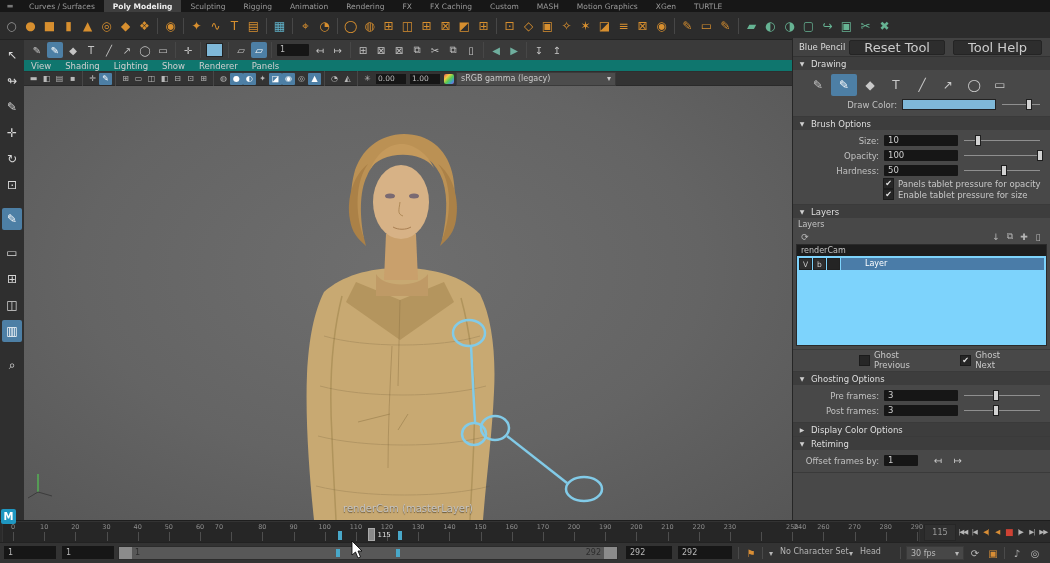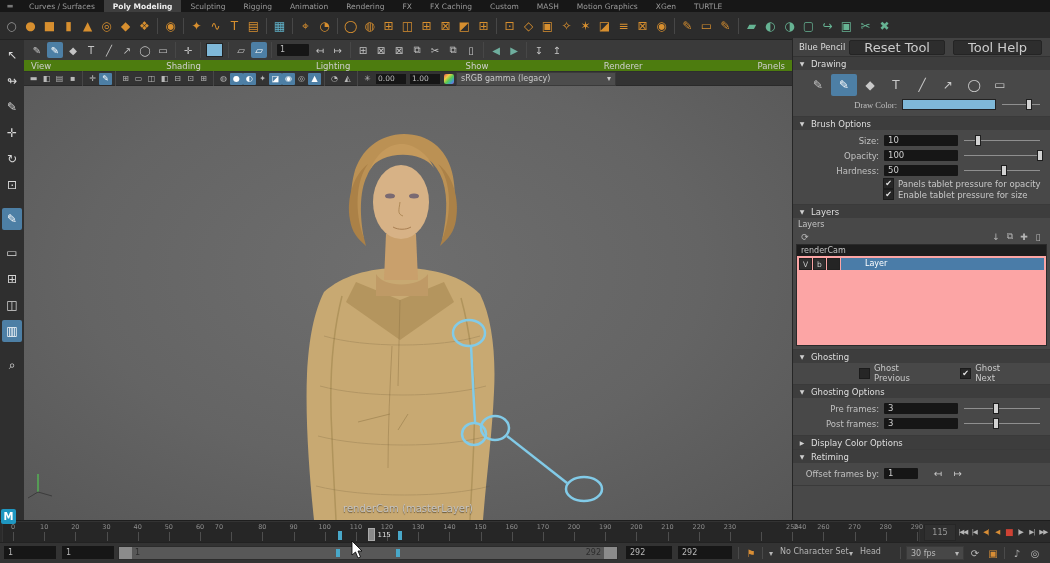--- a/index.html
+++ b/index.html
@@ -31,22 +31,22 @@
   
   #left-tools{position:absolute;left:0;top:40px;width:24px;height:480px;background:#2f2f2f;
     display:flex;flex-direction:column;align-items:center;padding-top:2px;box-sizing:border-box;}
   #left-tools .icon{width:20px;height:22px;font-size:12px;color:#d8d8d8;border-radius:2px;margin:2px 0;}
   #left-tools .icon.active{background:#4d7fa5;color:#fff;}
   #left-tools .icon.gap{margin-top:10px;}
   #maya-badge{position:absolute;left:1px;top:509px;width:15px;height:15px;background:#1f97c1;color:#fff;
     font-size:10px;font-weight:bold;display:flex;align-items:center;justify-content:center;border-radius:2px;z-index:5;}
   
   #viewport{position:absolute;left:24px;top:60px;width:768px;height:460px;background:#636363;}
-  #vp-menubar{position:absolute;left:0;top:0;width:100%;height:12px;background:#4d7c0f;display:flex;
-    align-items:center;font-size:8.5px;color:#cfcfcf;border-bottom:1px solid #2e2e2e;box-sizing:border-box;justify-content:space-between;}
+  #vp-menubar{position:absolute;left:0;top:0;width:100%;height:12px;background:#0f766e;display:flex;
+    align-items:center;font-size:8.5px;color:#cfcfcf;border-bottom:1px solid #2e2e2e;box-sizing:border-box;}
   #vp-menubar span{padding:0 7px;}
   #vp-iconbar{position:absolute;left:0;top:12px;width:100%;height:14px;background:#333;display:flex;
     align-items:center;font-size:8px;color:#b9b9b9;border-bottom:1px solid #2a2a2a;box-sizing:border-box;padding-left:3px;}
   #vp-iconbar .icon{width:13px;height:12px;border-radius:1px;}
   #vp-iconbar .icon.active{background:#4d7fa5;color:#fff;}
   #vp-iconbar .vpfield{background:#161616;color:#bbb;font-size:7.5px;width:26px;height:10px;line-height:10px;
     padding:0 2px;margin:0 2px;}
   #colorwheel{width:10px;height:10px;border-radius:2px;margin:0 2px;
     background:linear-gradient(135deg,#e55 0%,#ec4 30%,#5c5 55%,#49c 80%,#a5d 100%);}
   #vp-dropdown{background:#4c4c4c;color:#c9c9c9;font-size:8px;height:12px;line-height:12px;
@@ -75,21 +75,21 @@
     transform:translateX(-50%);box-sizing:border-box;}
   .cbrow{display:flex;align-items:center;height:11px;padding-left:86px;}
   .cb{width:9px;height:9px;background:#262626;border:1px solid #1b1b1b;color:#e8e8e8;font-size:8px;
     line-height:9px;text-align:center;margin-right:4px;flex:none;}
   .cblabel{color:#c8c8c8;}
   
   #layers-menu{font-size:8px;color:#c4c4c4;padding:1px 2px;}
   #layers-iconrow{display:flex;align-items:center;height:13px;padding:0 2px;}
   #layers-iconrow .icon{width:14px;height:12px;font-size:9px;color:#b5b5b5;}
   #layers-iconrow .spacer{flex:1;}
-  #layers-list{background:#fca5a5;height:100px;margin-top:1px;border:1px solid #2a2a2a;}
+  #layers-list{background:#7dd3fc;height:100px;margin-top:1px;border:1px solid #2a2a2a;}
   #layer-group{height:11px;line-height:11px;background:#1d1d1d;color:#c4c4c4;font-size:8px;padding-left:4px;}
   #layer-row{display:flex;align-items:center;height:13px;margin:1px 2px;}
   .lcell{width:13px;height:12px;background:#2e2e2e;border:1px solid #202020;color:#ccc;font-size:7.5px;
     text-align:center;line-height:12px;margin-right:1px;box-sizing:border-box;flex:none;}
   .lcell.empty{background:#242424;}
   #layer-name{flex:1;height:12px;line-height:12px;background:#4a7ca8;color:#fff;font-size:8px;padding-left:24px;}
   
   .gh-checks{display:flex;align-items:center;height:14px;padding-left:62px;}
   .gh-checks .one{display:flex;align-items:center;margin-right:26px;}
   
@@ -375,21 +375,21 @@
             <span class="icon " style="width: 26px; height: 22px; font-size: 12px; color: rgb(201, 201, 201); border-radius: 2px;">✎</span>
             <span class="icon  active" style="width: 26px; height: 22px; font-size: 12px; color: rgb(255, 255, 255); border-radius: 2px; background: rgb(77, 127, 165);">✎</span>
             <span class="icon " style="width: 26px; height: 22px; font-size: 12px; color: rgb(201, 201, 201); border-radius: 2px;">◆</span>
             <span class="icon " style="width: 26px; height: 22px; font-size: 12px; color: rgb(201, 201, 201); border-radius: 2px;">T</span>
             <span class="icon " style="width: 26px; height: 22px; font-size: 12px; color: rgb(201, 201, 201); border-radius: 2px;">╱</span>
             <span class="icon " style="width: 26px; height: 22px; font-size: 12px; color: rgb(201, 201, 201); border-radius: 2px;">↗</span>
             <span class="icon " style="width: 26px; height: 22px; font-size: 12px; color: rgb(201, 201, 201); border-radius: 2px;">◯</span>
             <span class="icon " style="width: 26px; height: 22px; font-size: 12px; color: rgb(201, 201, 201); border-radius: 2px;">▭</span>
           </div>
         <div class="rrow">
-          <span class="lbl" style="width:100px;font-family:Liberation Serif, serif;">Draw Color:</span>
+          <span class="lbl" style="width:100px;">Draw Color:</span>
           <span style="width:92px;height:9px;background:#7fb8d8;border:1px solid #222;flex:none;"></span>
           <span class="slider">
               <span class="track"></span>
               <span class="handle" style="left: 70%;"></span>
             </span>
         </div>
       </div>
     </div>
 
     <div class="sec">
@@ -456,24 +456,20 @@
             <span class="lcell">V</span>
             <span class="lcell">b</span>
             <span class="lcell empty"></span>
             <span id="layer-name">Layer</span>
           </div>
         </div>
       </div>
     </div>
 
     <div class="sec">
-      <div class="sec-header">
-        <span class="arr">▼</span>
-        <span>Ghosting</span>
-      </div>
       <div class="sec-body">
         <div class="gh-checks">
           <span class="one">
             <span class="cb"></span>
             <span class="cblabel">Ghost Previous</span>
           </span>
           <span class="one">
             <span class="cb">✔</span>
             <span class="cblabel">Ghost Next</span>
           </span>

